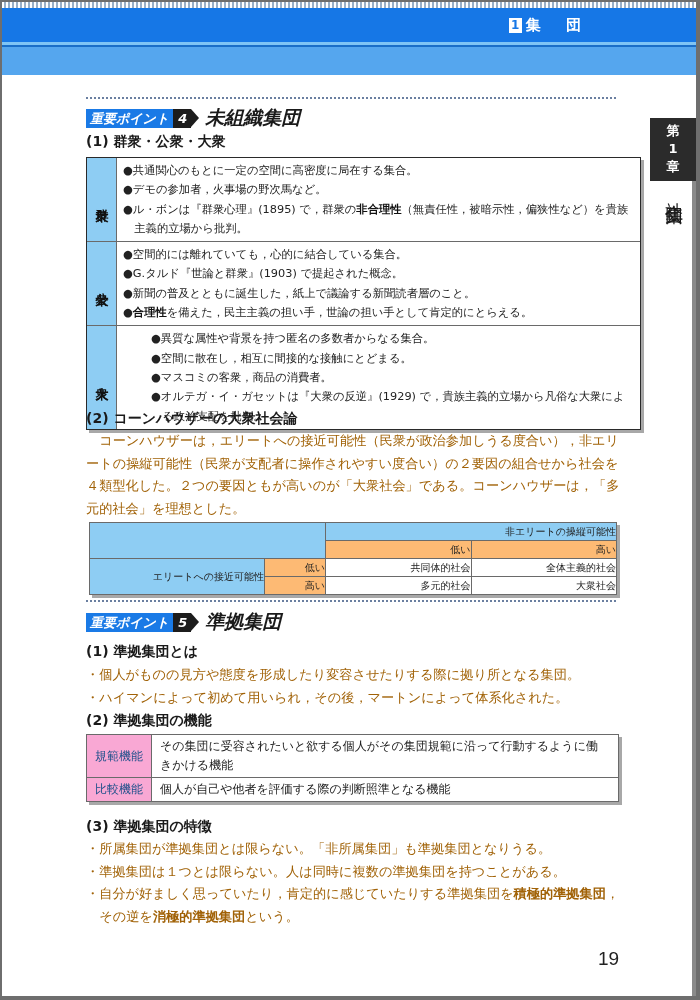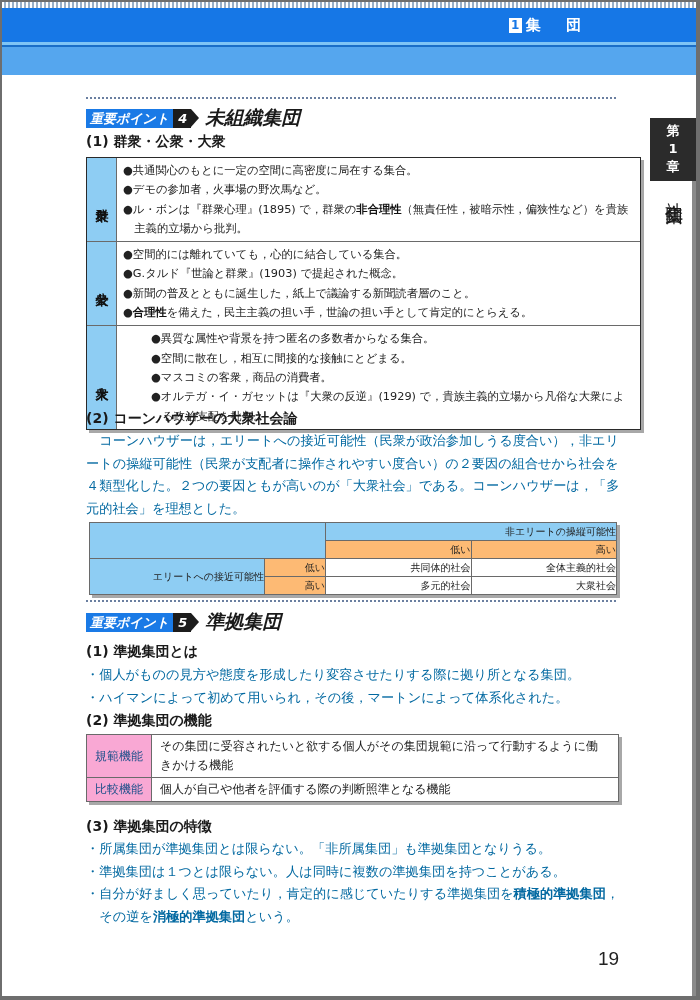--- a/index.html
+++ b/index.html
@@ -21,21 +21,21 @@
   .point-num::after { content: ""; position: absolute; right: -8px; top: 0; border-left: 8px solid #1c1c1c; border-top: 9.5px solid transparent; border-bottom: 9.5px solid transparent; }
   .point-title { font-size: 19px; font-weight: bold; color: #1a1a1a; }
   .sub-head { position: absolute; left: 0; font-size: 14px; font-weight: bold; color: #1a1a1a; }
   .box-table { position: absolute; left: 0; width: 555px; border: 1.5px solid #2a2a2a; box-shadow: 3px 3px 0 #a8a8a8; background: #fff; }
   .box-row { display: flex; border-bottom: 1px solid #6a6a6a; }
   .box-row:last-child { border-bottom: none; gap: 28px; }
   .box-label { width: 30px; background: #8ecdf3; border-right: 1px solid #6a6a6a; display: flex; align-items: center; justify-content: center; writing-mode: vertical-rl; font-size: 13px; color: #111; font-weight: bold; letter-spacing: 1px; }
   .box-body { flex: 1; padding: 3px 6px; font-size: 11.3px; line-height: 19.3px; color: #222; }
   .box-body .item { text-indent: -1em; padding-left: 1em; }
   .box-body b { font-weight: bold; color: #111; }
-  .para { position: absolute; left: 0; width: 534px; font-family: "DejaVu Serif", "Liberation Serif", serif; font-size: 13.2px; line-height: 22.5px; color: #0369a1; }
+  .para { position: absolute; left: 0; width: 534px; font-family: "DejaVu Serif", "Liberation Serif", serif; font-size: 13.2px; line-height: 22.5px; color: #a16207; }
   .indent { text-indent: 1em; }
   .matrix { position: absolute; left: 3px; top: 0; width: 528px; border-collapse: collapse; box-shadow: 3px 3px 0 #a8a8a8; border: 1.5px solid #2a2a2a; font-size: 10px; color: #222; }
   .matrix td { border: 1px solid #6a6a6a; text-align: right; height: 18px; }
   .m-head { background: #8ecdf3; }
   .m-sub { background: #fdba74; }
   .m-cell { background: #fff; }
   .func-table { position: absolute; left: 0; width: 533px; border: 1.5px solid #2a2a2a; box-shadow: 3px 3px 0 #a8a8a8; border-collapse: collapse; font-size: 12px; color: #222; }
   .func-table td { border: 1px solid #6a6a6a; padding: 2px 8px; line-height: 19px; vertical-align: middle; }
   .func-label { width: 62px; background: #f9a8d4; color: #1d4f8a; white-space: nowrap; }
   .bullet-line { text-indent: -1em; padding-left: 1em; }

